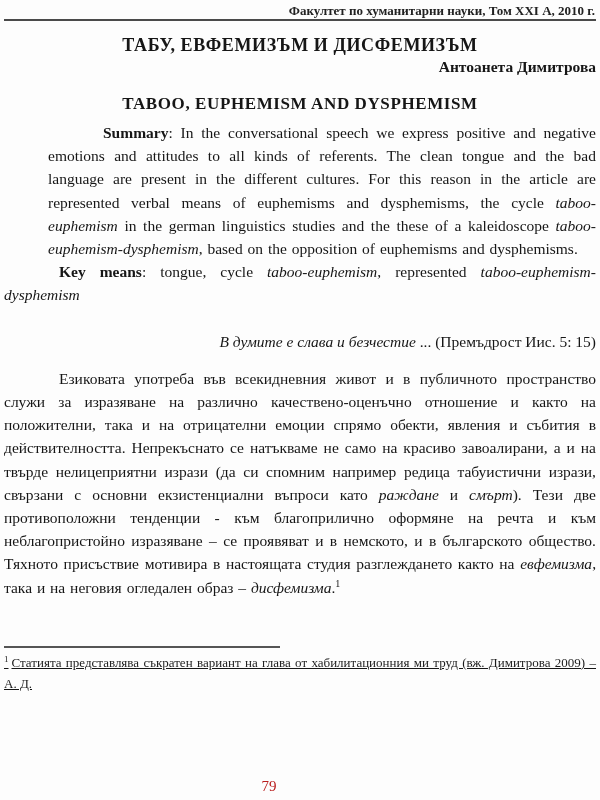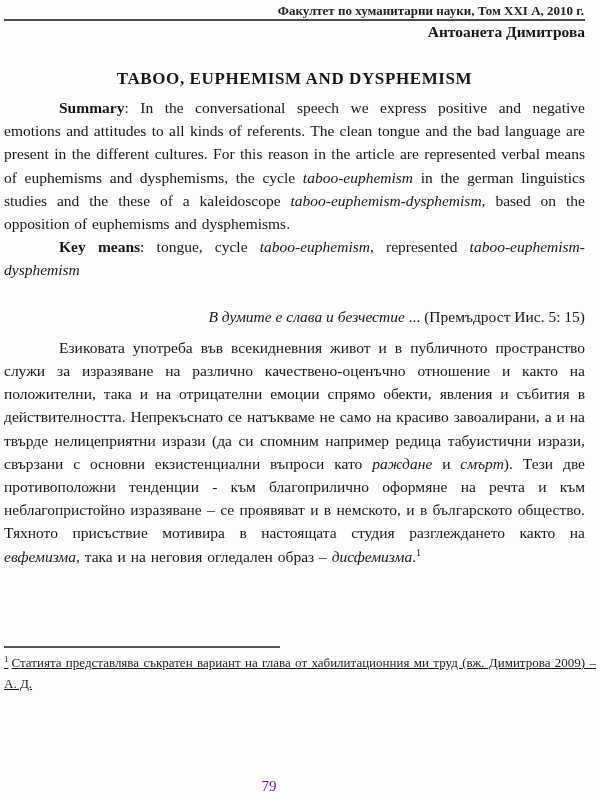--- a/index.html
+++ b/index.html
@@ -3,21 +3,21 @@
 <meta charset="utf-8">
 <style>
   html, body { margin:0; padding:0; }
   .page {
     position:relative;
     width:600px; height:800px;
     box-sizing:border-box;
     background:#fdfdfd;
     color:#161616;
     font-family:"Liberation Serif", serif;
-    padding:3px 15px 0 4px;
+    padding:3px 4px 0 4px;
     overflow:hidden;
   }
   .running-header {
     text-align:right;
     font-weight:700;
     font-size:13px;
     line-height:15px;
     padding-right:1px;
     color:#222;
   }
@@ -35,38 +35,38 @@
     line-height:21px;
   }
   .author {
     margin:2px 0 0 0;
     text-align:right;
     font-size:15.5px;
     font-weight:700;
     line-height:18px;
   }
   .title-en {
-    margin:28px 0 0 0;
+    margin:18px 0 0 0;
     text-align:center;
     font-size:17px;
     font-weight:700;
     letter-spacing:0.6px;
     line-height:20px;
   }
   .para {
     margin:0;
     font-size:15.5px;
     line-height:23.2px;
     text-align:justify;
     text-indent:55px;
     word-spacing:1px;
   }
-  .summary { margin-top:7px; }
+  .summary { margin-top:7px;margin-left:44px; }
   .epigraph {
-    margin:23px 0 8px 0;
+    margin:23px 0 14px 0;
     font-size:15.5px;
     line-height:23.2px;
     text-align:right;
     text-indent:0;
   }
   .it { font-style:italic; }
   .bd { font-weight:700; }
   .para sup, .epigraph sup { font-size:10px; line-height:0; }
   .footnote-area {
     position:absolute;
@@ -86,34 +86,35 @@
     text-align:justify;
     color:#1c1c1c;
   }
   .footnote sup { font-size:9px; line-height:0; margin-right:3px; }
   .page-number {
     position:absolute;
     left:0; right:62px;
     bottom:5px;
     text-align:center;
     font-size:15px;
-    color:#4c1d95;
+    color:#b91c1c;
   }
 </style>
 </head>
 <body>
 
 <div class="page">
 
   <div class="running-header">
     <span>Факултет по хуманитарни науки, Том XXI А, 2010 г.</span>
   </div>
 
   <div class="header-rule"></div>
 
+  <h1 class="title-bg">ТАБУ, ЕВФЕМИЗЪМ И ДИСФЕМИЗЪМ</h1>
 
   <div class="author">Антоанета Димитрова</div>
 
   <h2 class="title-en">TABOO, EUPHEMISM AND DYSPHEMISM</h2>
 
 
   <p class="para summary"><span class="bd">Summary</span><span>: In the conversational speech we express positive and negative emotions and attitudes to all kinds of referents. The clean tongue and the bad language are present in the different cultures. For this reason in the article are represented verbal means of euphemisms and dysphemisms, the cycle </span><span class="it">taboo-euphemism</span><span> in the german linguistics studies and the these of a kaleidoscope </span><span class="it">taboo-euphemism-dysphemism</span><span>, based on the opposition of euphemisms and dysphemisms.</span></p>
 
   <p class="para"><span class="bd">Key means</span><span>: tongue, cycle </span><span class="it">taboo-euphemism</span><span>, represented </span><span class="it">taboo-euphemism-dysphemism</span></p>
 

